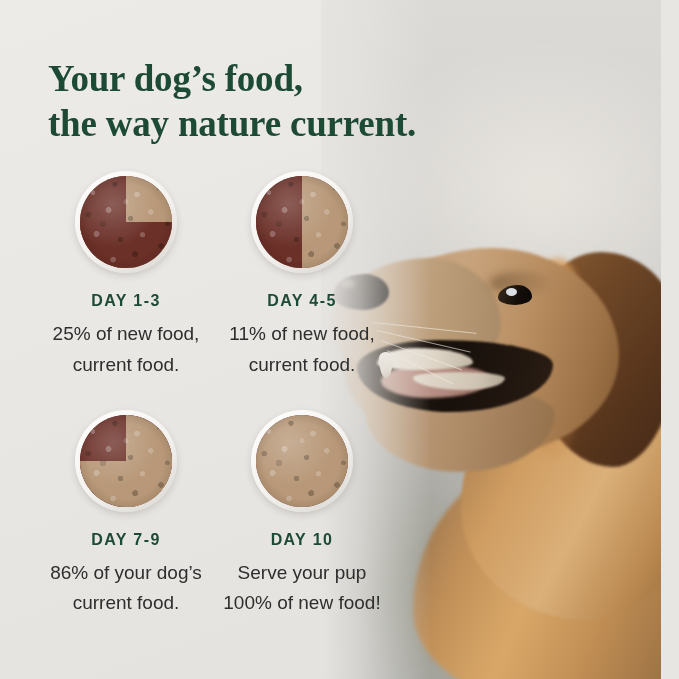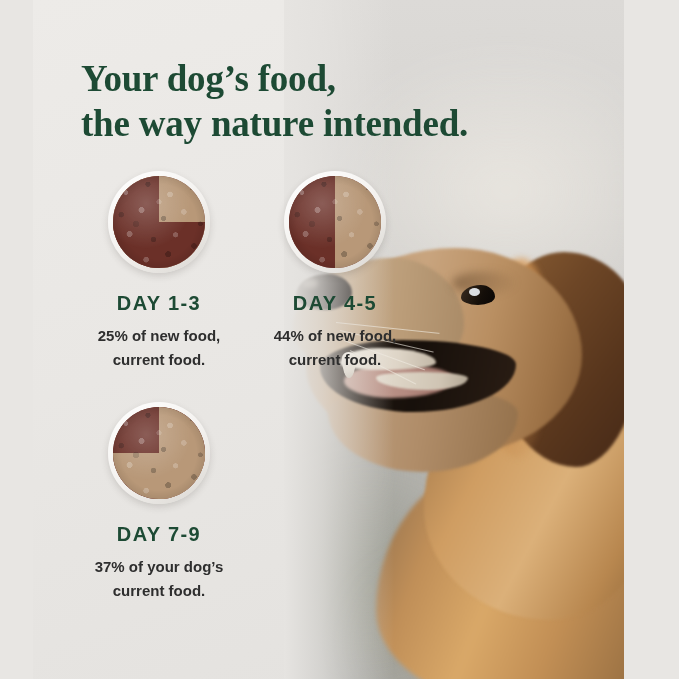--- a/index.html
+++ b/index.html
@@ -9,26 +9,25 @@
   body {
     width: 679px;
     height: 679px;
     overflow: hidden;
     font-family: "Liberation Sans", sans-serif;
     background: #e8e6e3;
   }
 
   .poster {
     position: relative;
-    width: 591px;
+    width: 661px;
     height: 679px;
     overflow: hidden;
     background:
       linear-gradient(160deg, #edebe8 0%, #e9e7e4 45%, #e3e1de 100%);
-    margin-left: 33px;
   }
 
   
   .photo {
     position: absolute;
     top: 0;
     right: 0;
     width: 340px;
     height: 679px;
     overflow: hidden;
@@ -409,33 +408,32 @@
     inset: 0;
     border-radius: 50%;
     background:
       radial-gradient(circle at 36% 30%, rgba(255,255,255,0.22) 0%, rgba(255,255,255,0) 52%),
       radial-gradient(circle at 50% 50%, rgba(0,0,0,0) 58%, rgba(0,0,0,0.26) 100%);
     pointer-events: none;
   }
 
   .day-label {
     margin-top: 14px;
-    font-size: 20px;
+    font-size: 16px;
     font-weight: 700;
     letter-spacing: 1.4px;
     color: #1d4a34;
     text-align: center;
   }
   .step-desc {
     margin-top: 9px;
-    font-size: 15px;
+    font-size: 19px;
     line-height: 1.62;
     color: #2e2e2e;
     text-align: center;
-    font-weight: bold;
   }
   .step-desc .dline {
     display: block;
     white-space: nowrap;
   }
   .step-row-2 { margin-top: 26px; align-items: flex-end; }
 </style>
 </head>
 <body>
 
@@ -470,21 +468,21 @@
       <div class="whisker w2"></div>
       <div class="whisker w3"></div>
       <div class="whisker w4"></div>
     </div>
 
     <div class="photo-blend"></div>
   </div>
 
   <div class="headline">
     <span class="line">Your dog’s food,</span>
-    <span class="line">the way nature intended.</span>
+    <span class="line">the way nature current.</span>
   </div>
 
   <div class="steps">
 
     <div class="step-row">
 
       <div class="step">
         <div class="bowl-wrap">
           <div class="bowl">
             <div class="bowl-inner">
@@ -509,21 +507,21 @@
           <div class="bowl">
             <div class="bowl-inner">
               <div class="fill" style="background: linear-gradient(to right, #6b3028 0 50%, #b89878 50% 100%);"></div>
               <div class="kibble-tex"></div>
               <div class="bowl-shade"></div>
             </div>
           </div>
         </div>
         <div class="day-label">DAY 4-5</div>
         <div class="step-desc">
-          <span class="dline">44% of new food,</span>
+          <span class="dline">11% of new food,</span>
           <span class="dline">current food.</span>
         </div>
       </div>
 
     </div>
 
     <div class="step-row step-row-2">
 
       <div class="step">
         <div class="bowl-wrap">
@@ -533,22 +531,38 @@
                      linear-gradient(to right, rgba(0,0,0,0) 0 50%, #b89878 50%),
                      linear-gradient(to bottom, rgba(0,0,0,0) 0 50%, #b89878 50%),
                      #6b3028;"></div>
               <div class="kibble-tex"></div>
               <div class="bowl-shade"></div>
             </div>
           </div>
         </div>
         <div class="day-label">DAY 7-9</div>
         <div class="step-desc">
-          <span class="dline">37% of your dog’s</span>
+          <span class="dline">86% of your dog’s</span>
           <span class="dline">current food.</span>
         </div>
       </div>
 
+      <div class="step">
+        <div class="bowl-wrap">
+          <div class="bowl">
+            <div class="bowl-inner">
+              <div class="fill" style="background: #b89878;"></div>
+              <div class="kibble-tex"></div>
+              <div class="bowl-shade"></div>
+            </div>
+          </div>
+        </div>
+        <div class="day-label">DAY 10</div>
+        <div class="step-desc">
+          <span class="dline">Serve your pup</span>
+          <span class="dline">100% of new food!</span>
+        </div>
+      </div>
 
     </div>
 
   </div>
 </div>
 
 </body></html>

